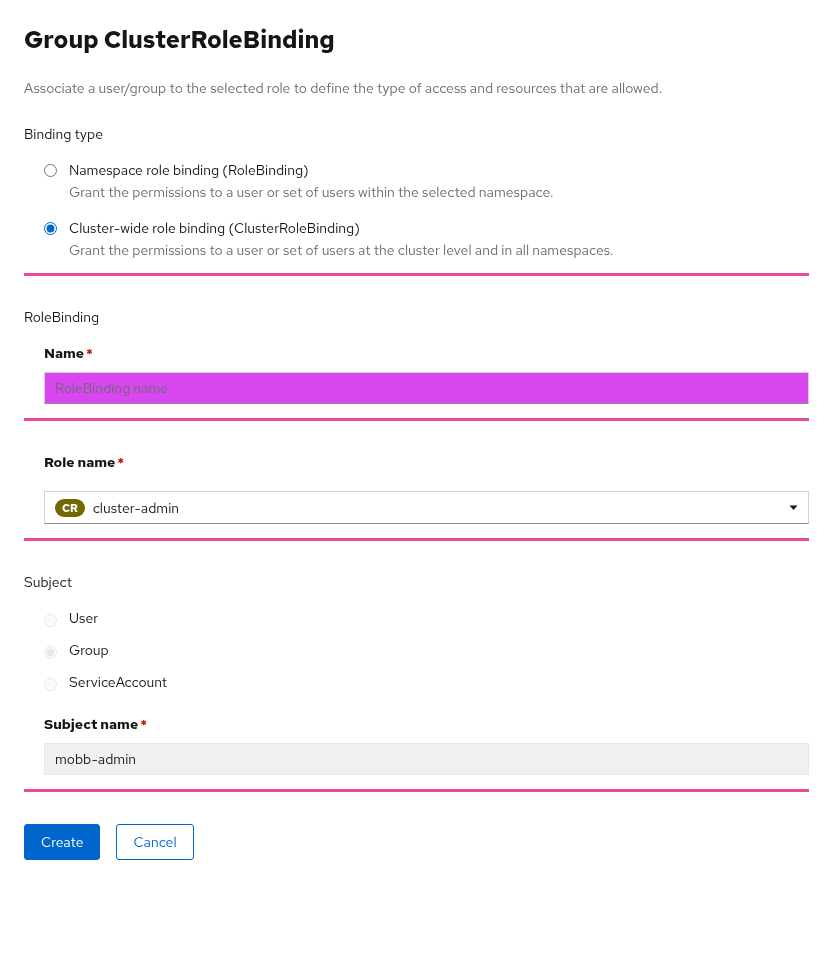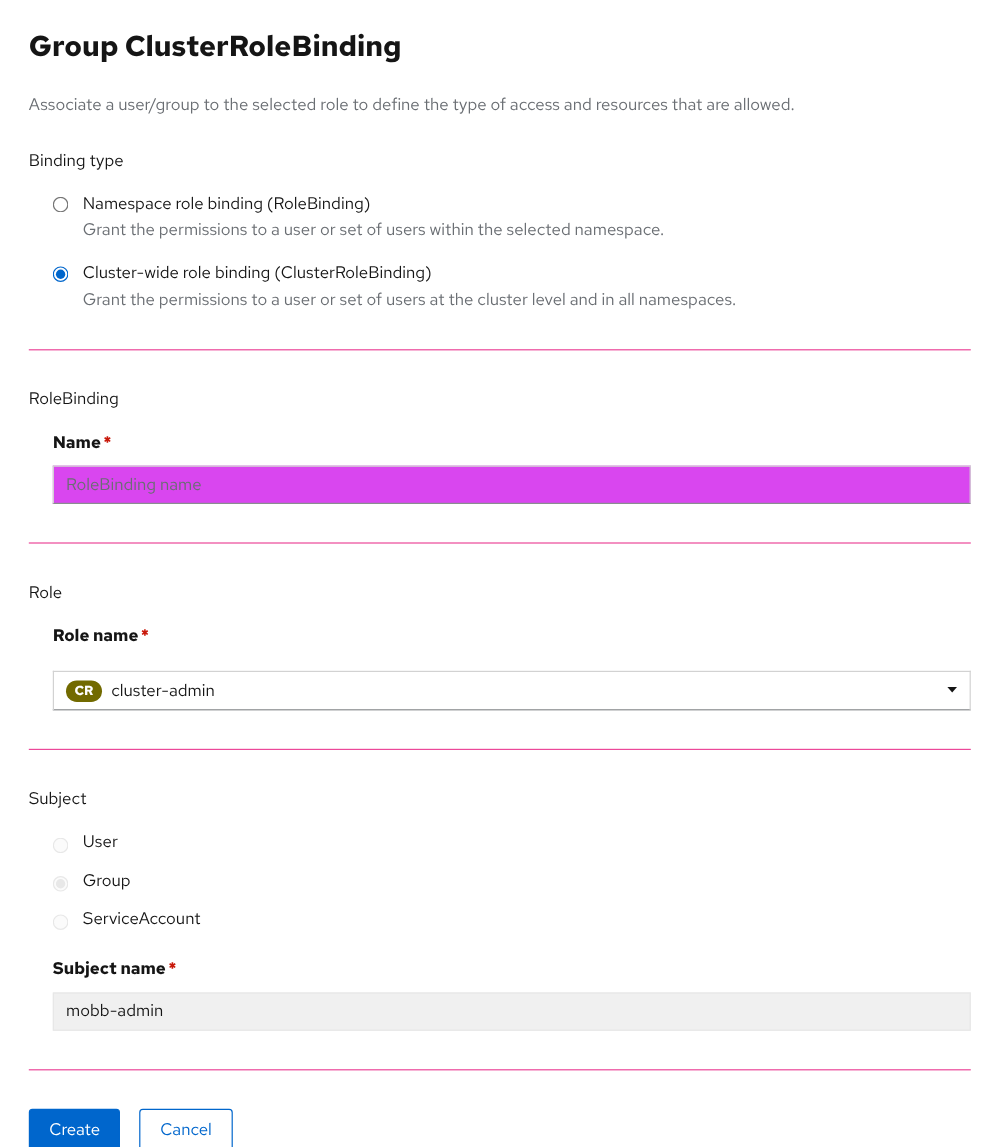--- a/index.html
+++ b/index.html
@@ -19,22 +19,22 @@
       font-size: 24px;
       font-weight: 700;
       margin-bottom: 24px;
       margin-top: 8px;
     }
     .description {
       color: #6a6e73;
       margin-bottom: 28px;
     }
     .section {
-      padding-bottom: 32px;
-      border-bottom: 1px solid #ec4899;
+      padding-bottom: 14px;
+      border-bottom: 3px solid #ec4899;
       margin-bottom: 32px;
     }
     .section:last-of-type {
       border-bottom: 1px solid #ededed;
       margin-bottom: 24px;
     }
     .section-label {
       font-size: 14px;
       font-weight: 400;
       margin-bottom: 18px;
@@ -218,21 +218,20 @@
   <div class="section-label">RoleBinding</div>
   <div class="field-group">
     <label class="field-label">
       <span>Name</span><span class="required">*</span>
     </label>
     <input type="text" class="text-input" placeholder="RoleBinding name" style="">
   </div>
 </div>
 
 <div class="section">
-  <div class="section-label">Role</div>
   <div class="field-group">
     <label class="field-label">
       <span>Role name</span><span class="required">*</span>
     </label>
     <div class="select-wrap">
       <div class="select-control">
         <span class="resource-badge">CR</span>
         <span class="select-value">cluster-admin</span>
         <span class="caret">
           <svg width="9" height="6" viewBox="0 0 9 6">

